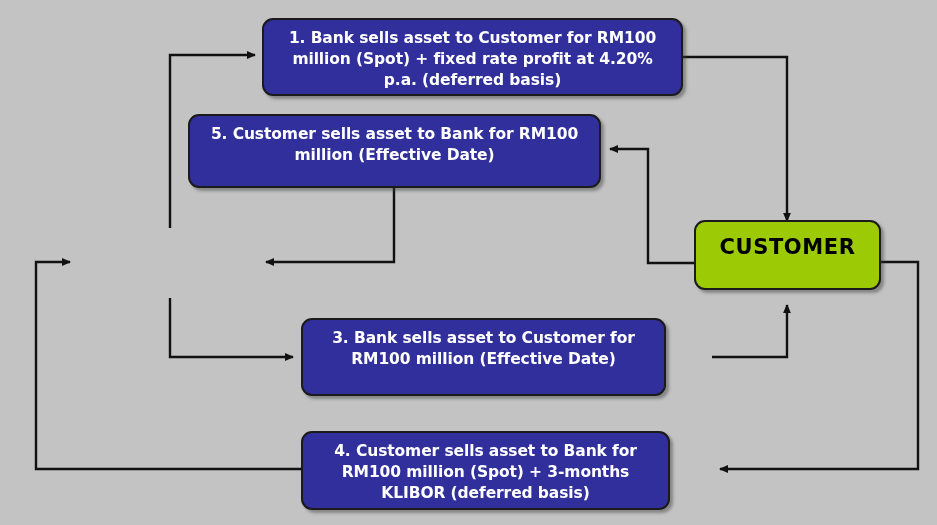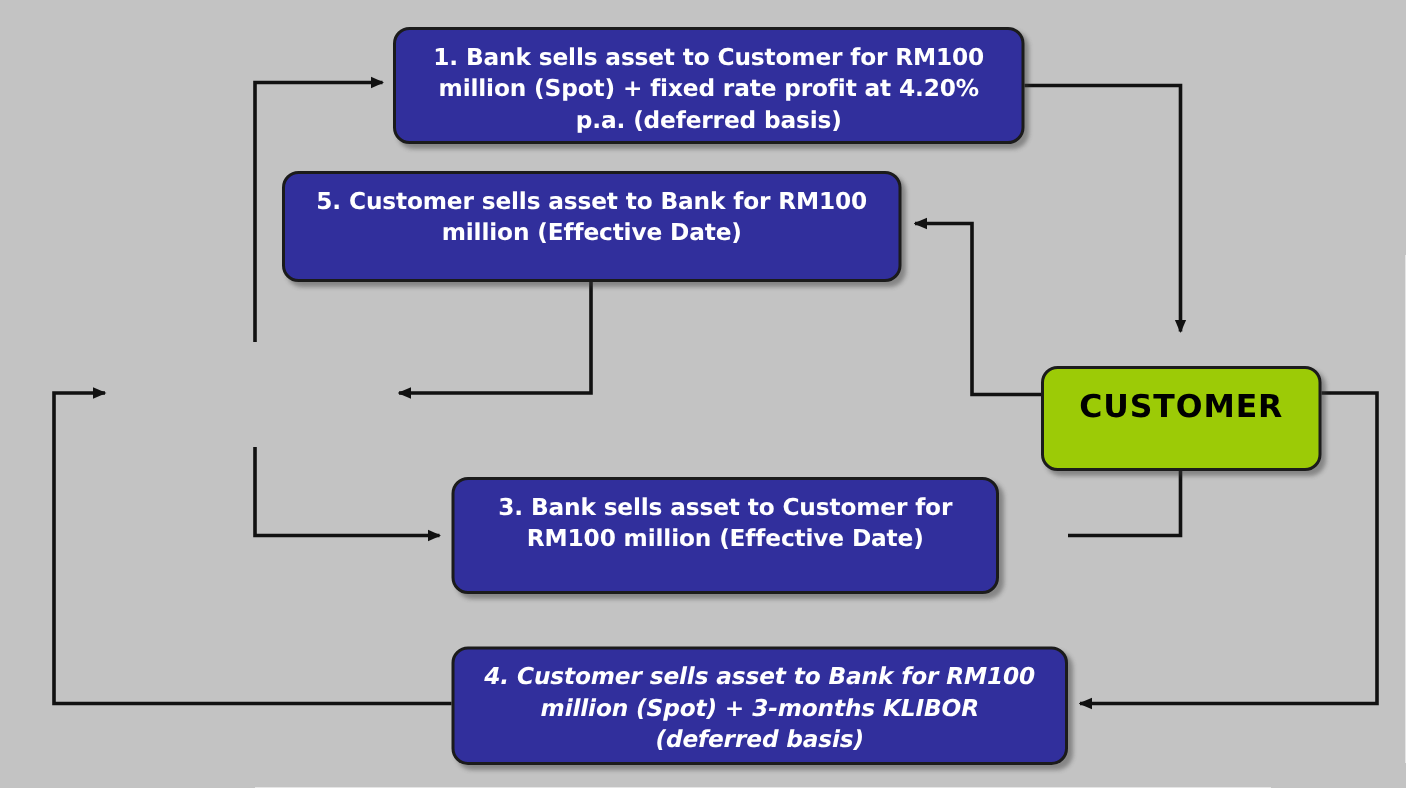--- a/index.html
+++ b/index.html
@@ -63,23 +63,23 @@
     letter-spacing: 0.6px;
     padding-top: 13px;
   }
   .party-bank     { background: #389a69; }
   .party-customer { background: #9ccb06; }
 
   
   #step-1 { left: 262px; top: 18px;  width: 421px; height: 78px; }
   #step-2 { left: 188px; top: 114px; width: 413px; height: 74px; }
   #step-3 { left: 301px; top: 318px; width: 365px; height: 78px; }
-  #step-4 { left: 301px; top: 431px; width: 411px; height: 79px; font-style: italic; }
+  #step-4 { left: 301px; top: 431px; width: 369px; height: 79px; }
   #bank     { left: 77px;  top: 228px; width: 181px; height: 70px; }
-  #customer { left: 694px; top: 244px; width: 187px; height: 70px; }
+  #customer { left: 694px; top: 220px; width: 187px; height: 70px; }
 </style>
 </head>
 <body>
 
 <div id="canvas">
 
   <svg id="wires" viewBox="0 0 937 525" width="937" height="525">
     <defs>
       <marker id="ah" markerWidth="9" markerHeight="9" refX="8" refY="4.5" orient="auto" markerUnits="userSpaceOnUse">
         <path d="M0,0.6 L9,4.5 L0,8.4 z" fill="#111111"></path>

